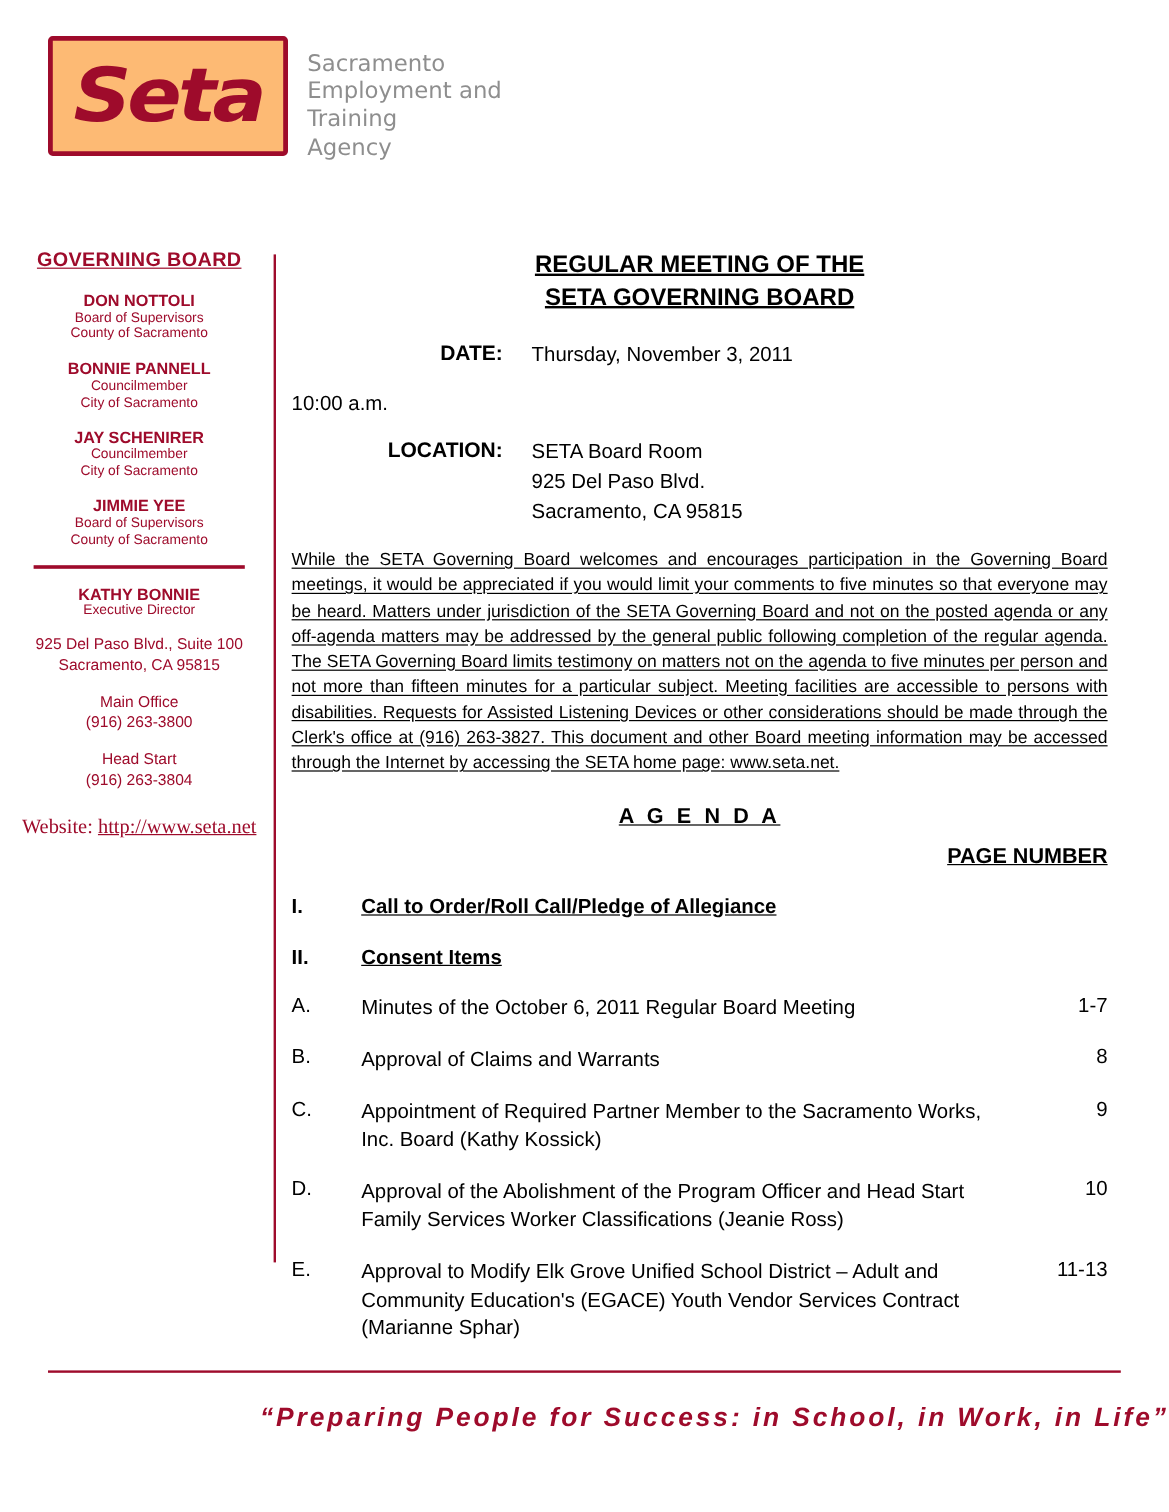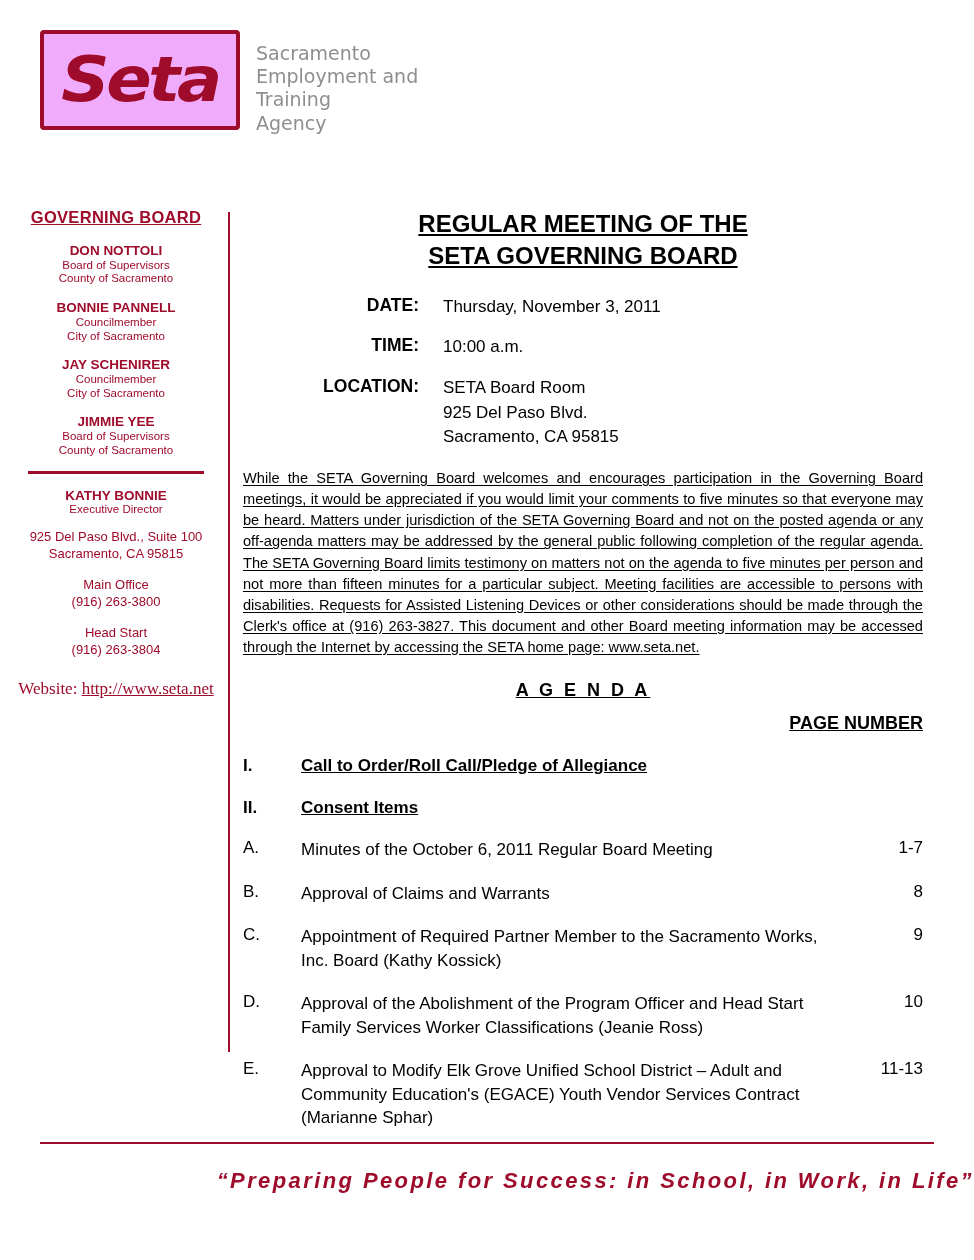--- a/index.html
+++ b/index.html
@@ -25,21 +25,21 @@
     align-items: flex-start;
   }
   #logo-box {
     width: 192px;
     height: 92px;
     border: 4px solid #9e0b2b;
     border-radius: 4px;
     display: flex;
     align-items: center;
     justify-content: center;
-    background: #f0abfc;
+    background: #fdba74;
   }
   #logo-word {
     font-family: "DejaVu Sans", sans-serif;
     font-weight: bold;
     font-style: italic;
     font-size: 62px;
     letter-spacing: -3px;
     color: #9e0b2b;
     line-height: 1;
     transform: scaleX(1.08);
@@ -131,21 +131,21 @@
   
   #main {
     position: absolute;
     left: 243px;
     top: 208px;
     width: 680px;
   }
   #meeting-title {
     text-align: center;
     font-weight: bold;
-    font-size: 24px;
+    font-size: 20px;
     text-decoration: underline;
     line-height: 1.35;
     margin-bottom: 22px;
   }
   .info-row {
     display: flex;
     margin-bottom: 16px;
   }
   .info-label {
     width: 200px;
@@ -316,21 +316,20 @@
     <div>REGULAR MEETING OF THE</div>
     <div>SETA GOVERNING BOARD</div>
   </div>
 
   <div class="info-row">
     <div class="info-label">DATE:</div>
     <div class="info-value">Thursday, November 3, 2011</div>
   </div>
 
   <div class="info-row">
-    <div class="info-label">TIME:</div>
     <div class="info-value">10:00 a.m.</div>
   </div>
 
   <div class="info-row">
     <div class="info-label">LOCATION:</div>
     <div class="info-value">
       <div>SETA Board Room</div>
       <div>925 Del Paso Blvd.</div>
       <div>Sacramento, CA  95815</div>
     </div>

